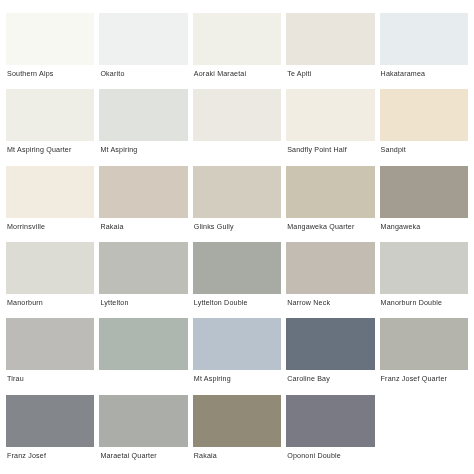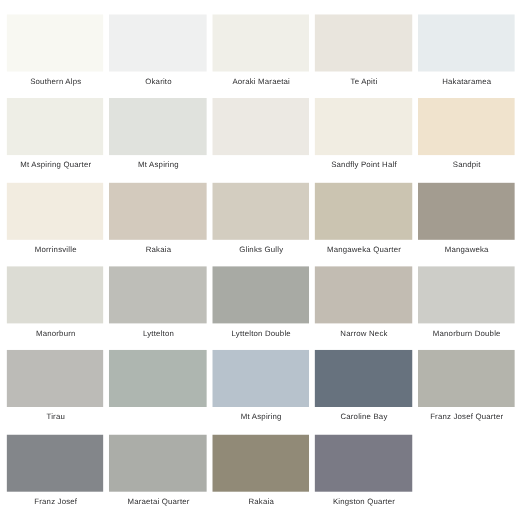--- a/index.html
+++ b/index.html
@@ -14,21 +14,20 @@
     font-family: "Liberation Sans", sans-serif;
     overflow: hidden;
   }
   #swatch-chart {
     position: relative;
     width: 470px;
     height: 474px;
     background: #ffffff;
     box-sizing: border-box;
     padding: 13px 6px 0 6px;
-    text-align: center;
   }
   .swatch-grid {
     display: grid;
     grid-template-columns: repeat(5, 1fr);
     grid-template-rows: repeat(6, 1fr);
     column-gap: 5px;
     row-gap: 0px;
     width: 462px;
     height: 458px;
   }
@@ -169,16 +168,16 @@
       <div class="swatch-cell">
         <div class="swatch-chip" style="background-color: rgb(171, 173, 168);"></div>
         <div class="swatch-label">Maraetai Quarter</div>
       </div>
       <div class="swatch-cell">
         <div class="swatch-chip" style="background-color: rgb(145, 138, 119);"></div>
         <div class="swatch-label">Rakaia</div>
       </div>
       <div class="swatch-cell">
         <div class="swatch-chip" style="background-color: rgb(122, 122, 133);"></div>
-        <div class="swatch-label">Kingston Quarter</div>
+        <div class="swatch-label">Opononi Double</div>
       </div>
     </div>
 </div>
 
 </body></html>

